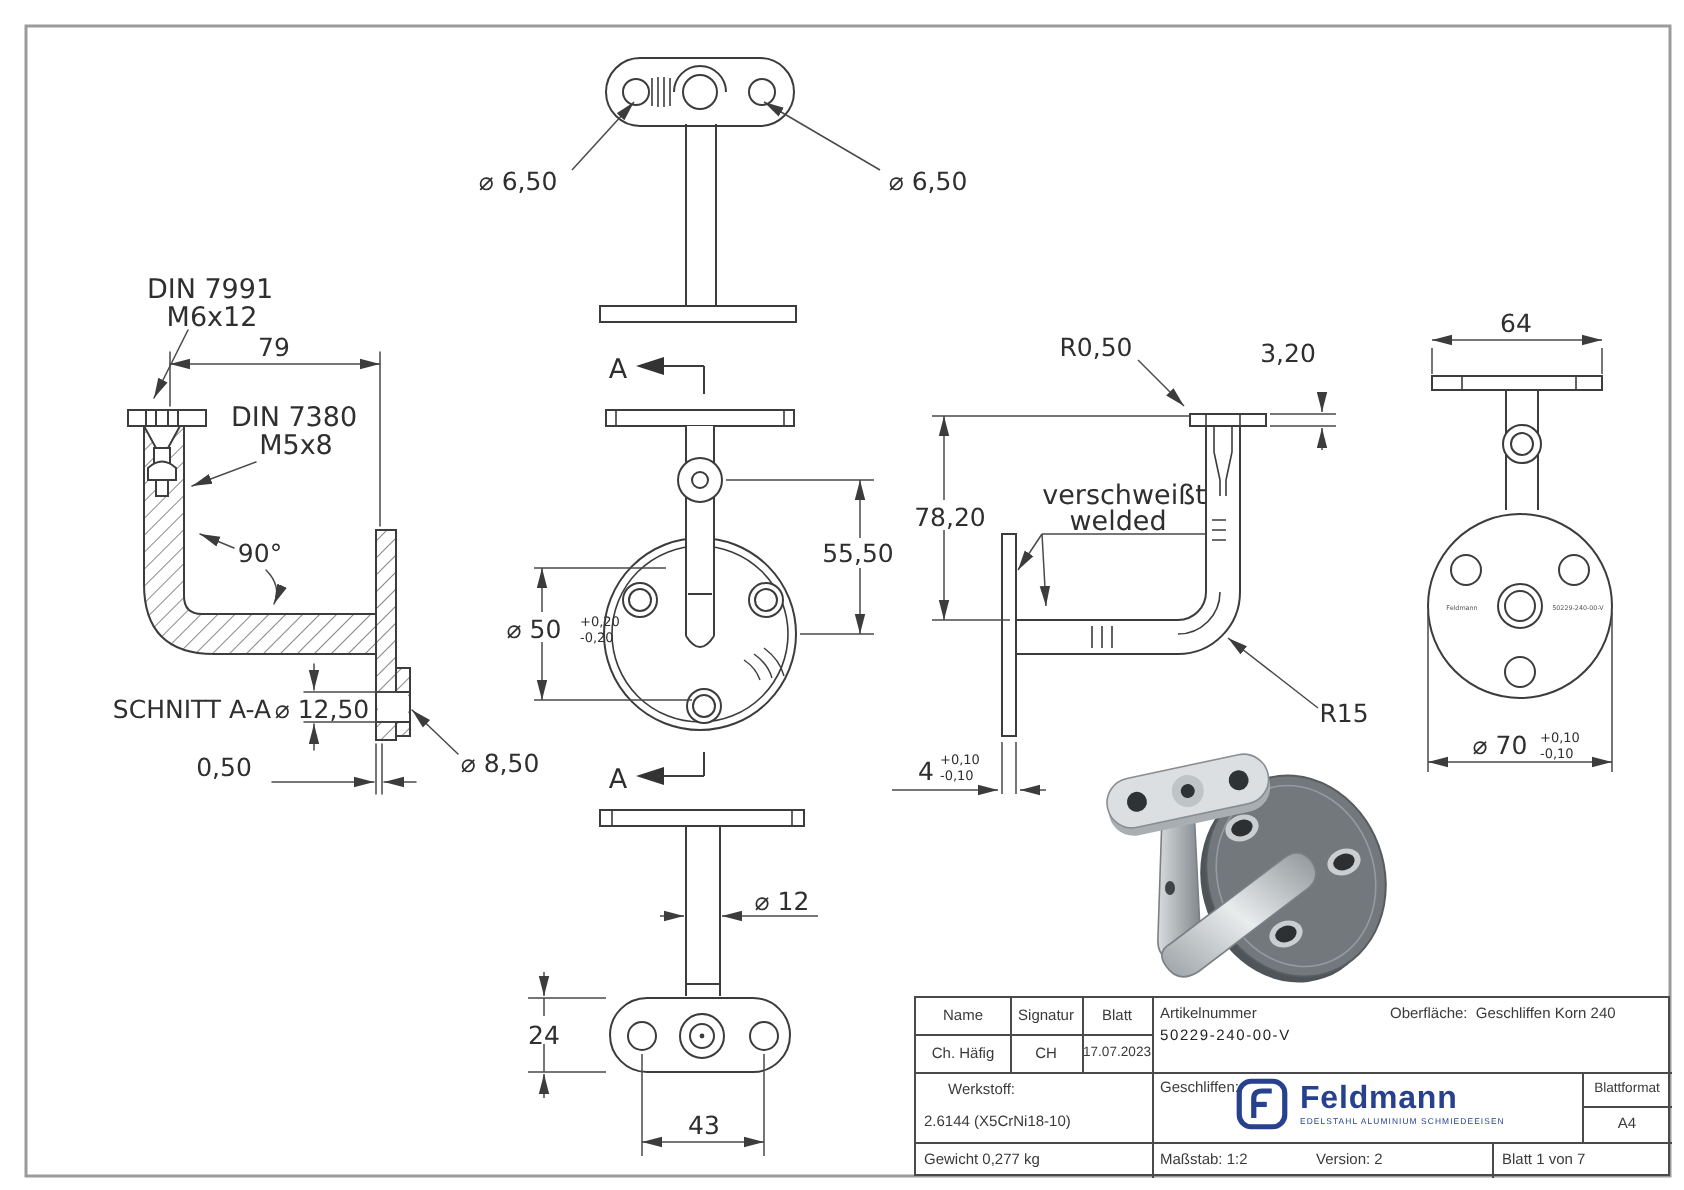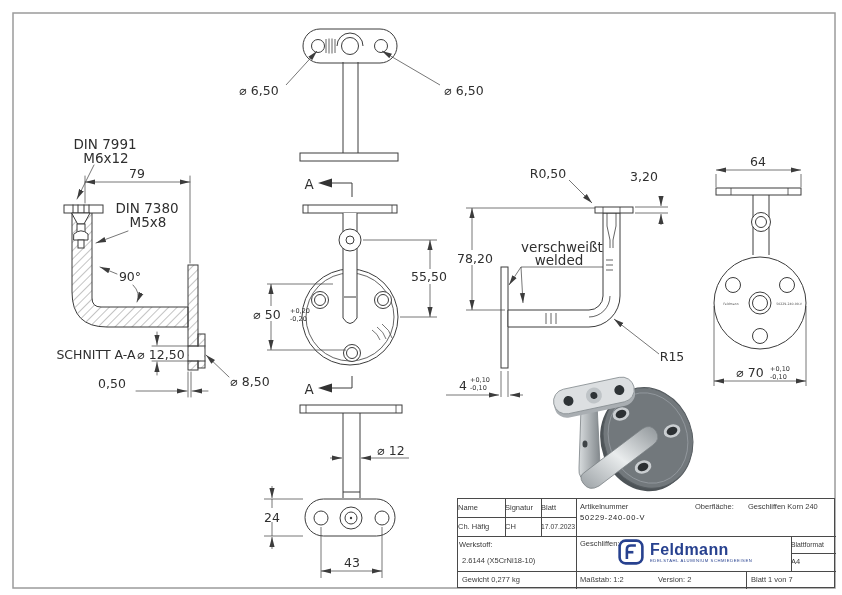--- a/index.html
+++ b/index.html
@@ -11,21 +11,21 @@
   .s{font-size:6.5px;}
   .tiny{font-size:3.2px;fill:#555;}
   
   #tb{position:absolute;left:457px;top:498px;width:378px;height:90px;
       border:1.2px solid #4a4a4a;box-sizing:border-box;color:#3a3a3a;
       font-family:"Liberation Sans","DejaVu Sans",sans-serif;}
   #tb .vl,#tb .hl{position:absolute;background:#4a4a4a;}
   #tb .vl{width:1px;}
   #tb .hl{height:1px;}
   #tb .cell{position:absolute;font-size:7.5px;white-space:nowrap;}
-  .ctr{text-align:left;}
+  .ctr{text-align:center;}
   #artnr-value{font-size:15px;letter-spacing:.8px;color:#222;}
   #a4-value{font-size:11.5px;}
   .brand{color:#27418f;}
   #brand-name{font-size:16px;font-weight:bold;letter-spacing:.4px;line-height:15px;}
   #brand-tagline{font-size:4.2px;letter-spacing:.55px;margin-top:1px;}
   #logo-row{position:absolute;left:160px;top:40px;display:flex;align-items:center;gap:6px;}
 </style>
 </head>
 <body>
 
@@ -263,25 +263,25 @@
   <div class="cell ctr" style="left:0;top:0;width:47px;line-height:18px">Name</div>
   <div class="cell ctr" style="left:47px;top:0;width:36px;line-height:18px">Signatur</div>
   <div class="cell ctr" style="left:83px;top:0;width:35px;line-height:18px">Blatt</div>
   <div class="cell ctr" style="left:0;top:18px;width:47px;line-height:19px">Ch. Häfig</div>
   <div class="cell ctr" style="left:47px;top:18px;width:36px;line-height:19px">CH</div>
   <div class="cell ctr" style="left:83px;top:18px;width:35px;line-height:19px;font-size:6.8px">17.07.2023</div>
 
   <div class="cell" style="left:122px;top:3px">Artikelnummer</div>
   <div class="cell" style="left:237px;top:3px">
     <span>Oberfläche:</span>
-    <span style="margin-left:12px">Geschliffen Korn 240</span>
+    <span style="margin-left:2px">Geschliffen Korn 240</span>
   </div>
   <div class="cell" id="artnr-value" style="left:122px;top:14px">50229-240-00-V</div>
 
-  <div class="cell" style="left:1px;top:41px">Werkstoff:</div>
+  <div class="cell" style="left:16px;top:41px">Werkstoff:</div>
   <div class="cell" style="left:4px;top:57px">2.6144 (X5CrNi18-10)</div>
   <div class="cell" style="left:122px;top:40px">Geschliffen:</div>
 
   <div id="logo-row">
     <svg width="26" height="26" viewBox="0 0 24 24">
       <rect x="1.5" y="1.5" width="21" height="21" rx="5.5" fill="none" stroke="#27418f" stroke-width="2.4"></rect>
       <path d="M8.2,18.5 V9.5 Q8.2,6 12,6 H16.5" fill="none" stroke="#27418f" stroke-width="2.4"></path>
       <path d="M8.2,12.2 H14.2" fill="none" stroke="#27418f" stroke-width="2.4"></path>
     </svg>
     <div>

